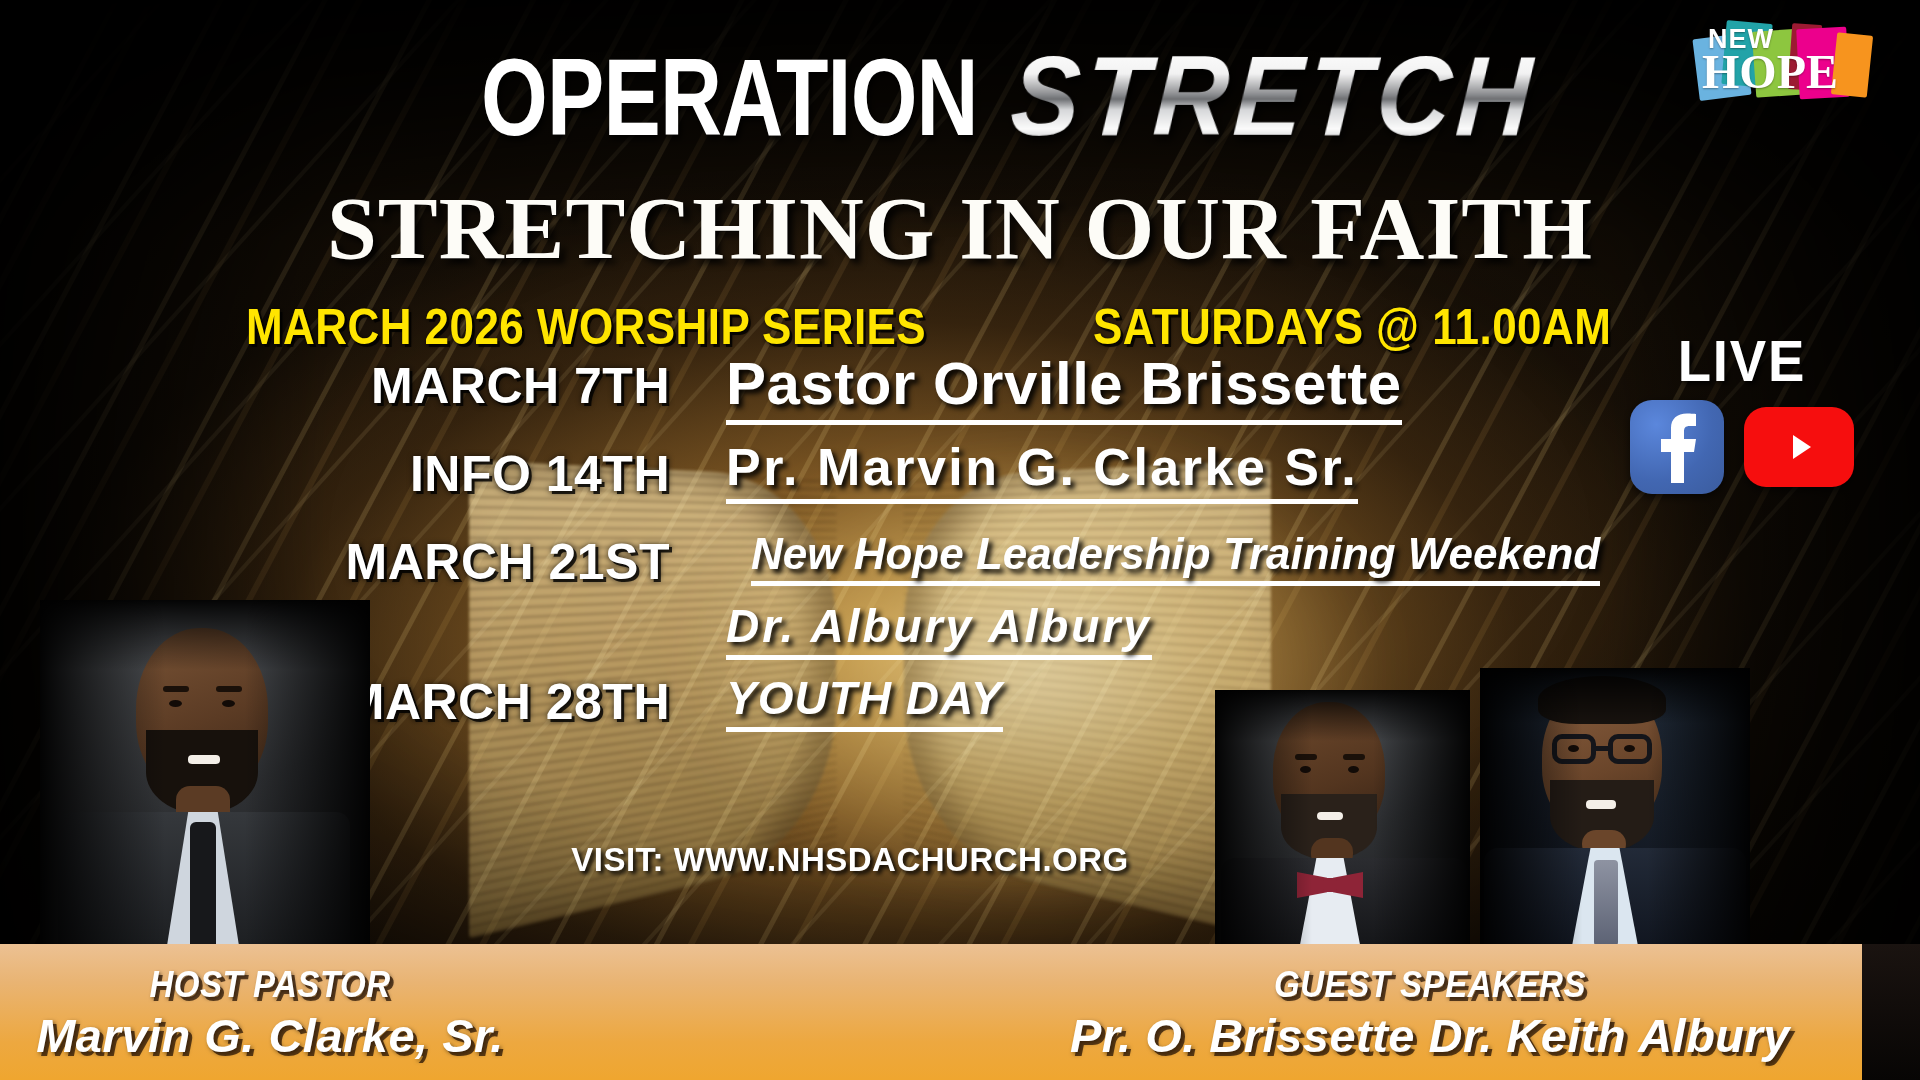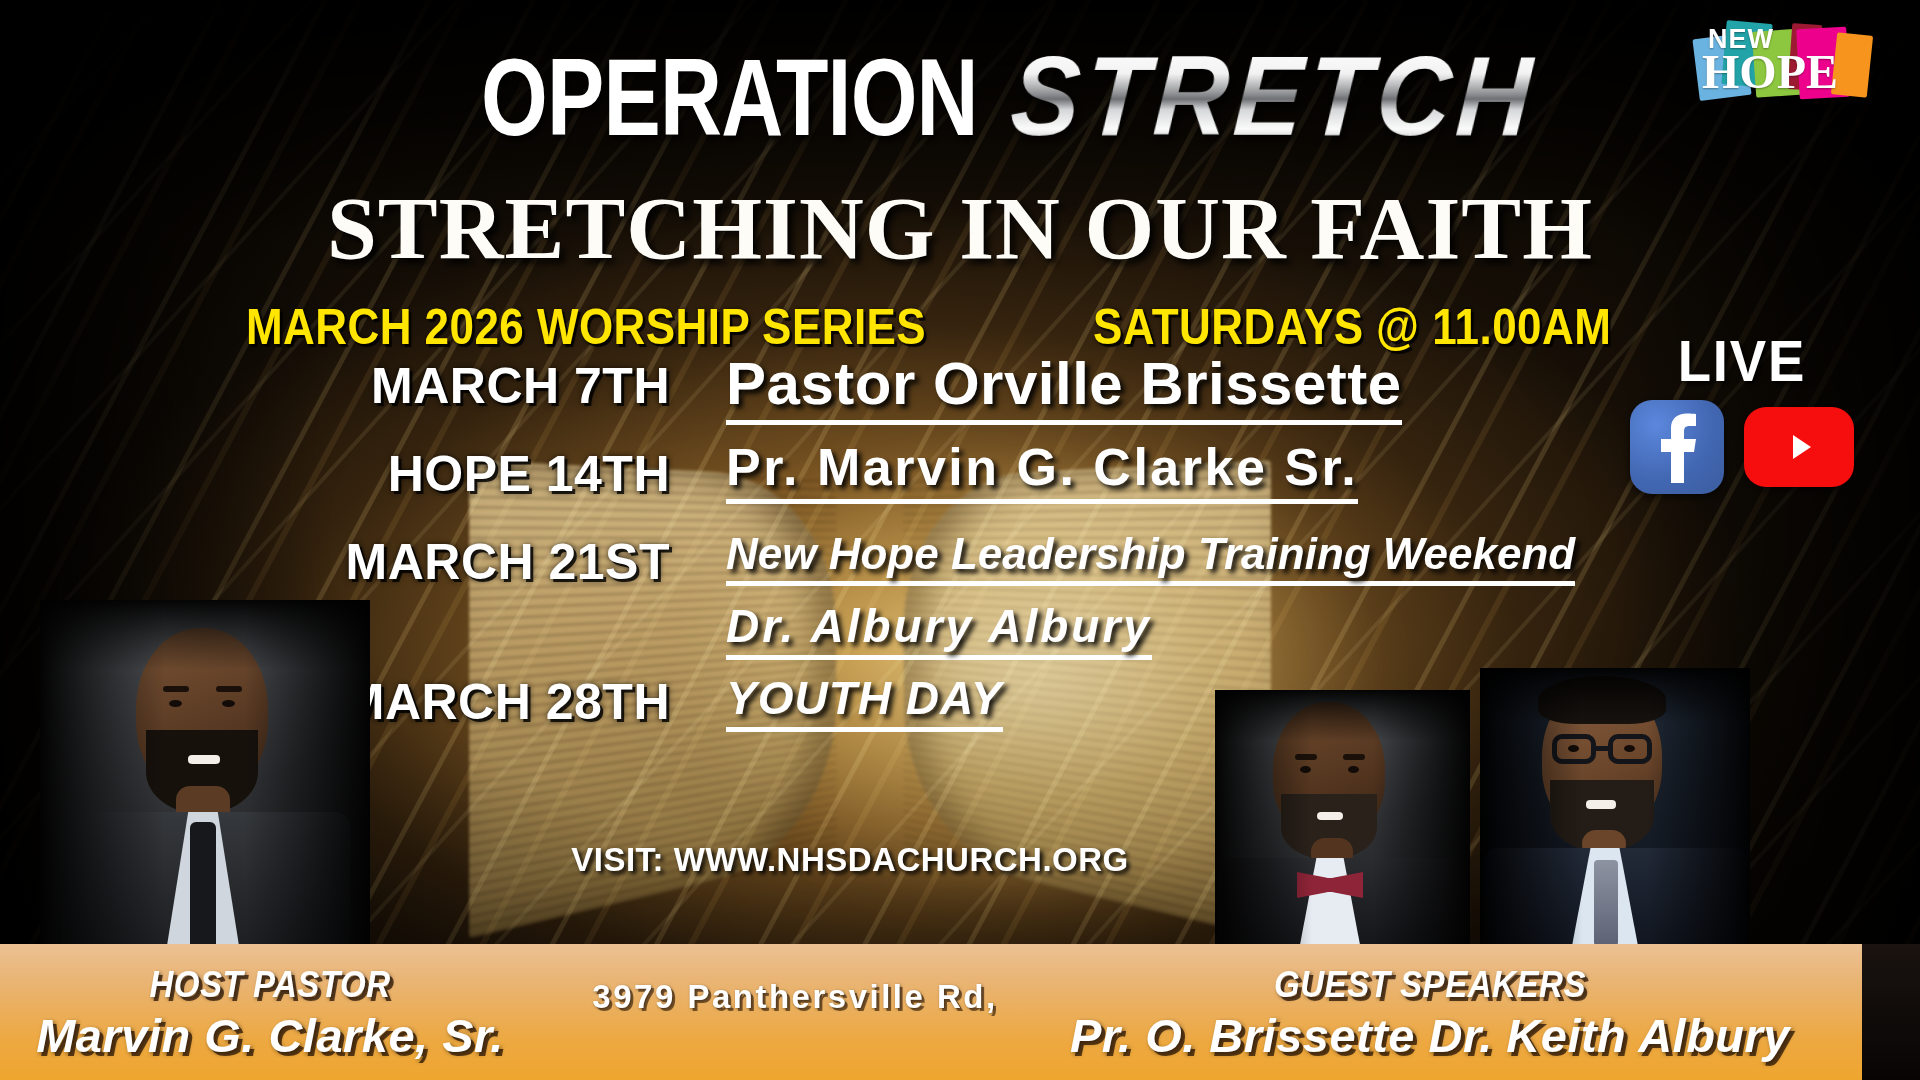--- a/index.html
+++ b/index.html
@@ -120,21 +120,21 @@
     text-shadow:3px 3px 0 rgba(0,0,0,.8), 1px 1px 6px rgba(0,0,0,.95);
   }
   .sched-name {
     position:absolute; left:726px; white-space:nowrap; color:#ffffff;
     font-family:"Liberation Sans", sans-serif; font-weight:bold;
     border-bottom:5px solid #ffffff; padding-bottom:2px;
     text-shadow:4px 4px 5px rgba(0,0,0,.9);
   }
   .n1 { font-size:60px; letter-spacing:.5px; }
   .n2 { font-size:52px; letter-spacing:2.5px; }
-  .n3 { font-size:44px; font-style:italic; letter-spacing:0px; }
+  .n3 { font-size:44px; font-style:italic; letter-spacing:0px;margin-left:25px; }
   .n4 { font-size:46px; font-style:italic; letter-spacing:3px; }
   .n5 { font-size:46px; font-style:italic; letter-spacing:1px; }
 
   
   .moreinfo {
     position:absolute; left:540px; top:840px; width:620px; text-align:center;
     font-family:"Liberation Sans", sans-serif; font-weight:bold;
     color:#ffffff; line-height:1.22; letter-spacing:.5px;
     text-shadow:3px 3px 4px rgba(0,0,0,.95);
   }
@@ -243,21 +243,21 @@
     <span>MARCH 2026 WORSHIP SERIES</span>
     <span>SATURDAYS @ 11.00AM</span>
   </div>
 
   <div class="schedule">
     <div class="sched-row" style="top:0px;">
       <div class="sched-date" style="top:-38px;">MARCH  7TH</div>
       <div class="sched-name n1" style="top:-46px;">Pastor Orville Brissette</div>
     </div>
     <div class="sched-row" style="top:88px;">
-      <div class="sched-date" style="top:-38px;">HOPE 14TH</div>
+      <div class="sched-date" style="top:-38px;">INFO 14TH</div>
       <div class="sched-name n2" style="top:-46px;text-align:center;">Pr. Marvin G. Clarke Sr.</div>
     </div>
     <div class="sched-row" style="top:176px;">
       <div class="sched-date" style="top:-38px;">MARCH 21ST</div>
       <div class="sched-name n3" style="top:-42px;">New Hope Leadership Training Weekend</div>
     </div>
     <div class="sched-row" style="top:246px;">
       <div class="sched-name n4" style="top:-42px;">Dr. Albury Albury</div>
     </div>
     <div class="sched-row" style="top:320px;">
@@ -357,21 +357,20 @@
 
   <div class="banner"></div>
   <div class="banner-dark-right"></div>
 
   <div class="b-col host">
     <div class="b-title">HOST PASTOR</div>
     <div class="b-name">Marvin G. Clarke, Sr.</div>
   </div>
 
   <div class="address">
-    <div>3979 Panthersville Rd,</div>
   </div>
 
   <div class="b-col guests">
     <div class="b-title">GUEST SPEAKERS</div>
     <div class="b-name">Pr. O. Brissette   Dr. Keith Albury</div>
   </div>
 
 </div>
 
 </body></html>

